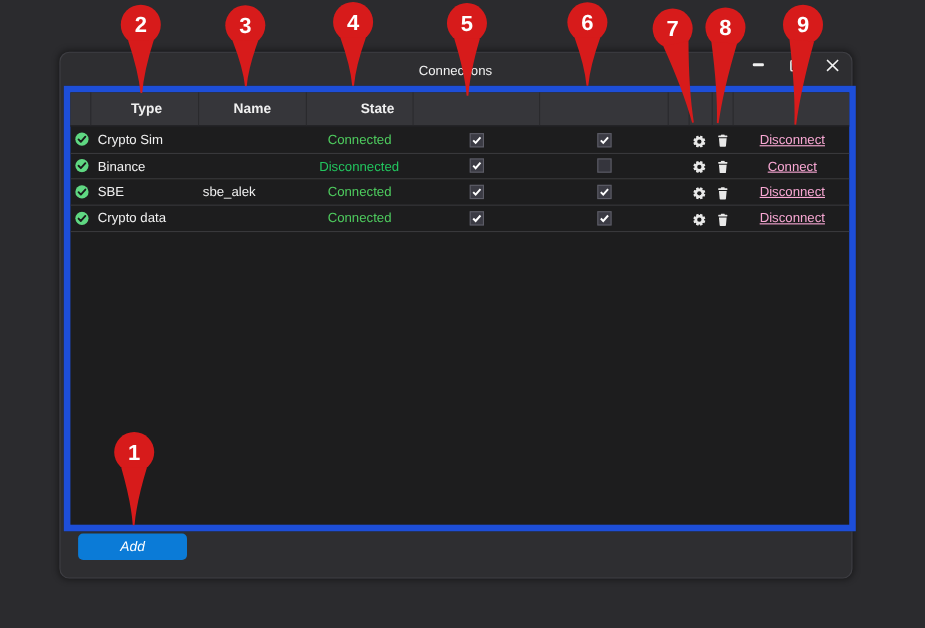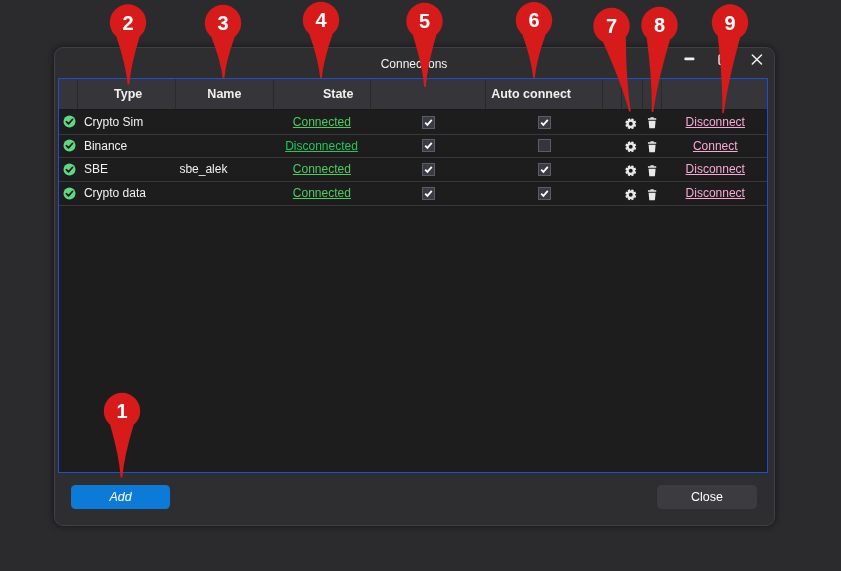--- a/index.html
+++ b/index.html
@@ -1,26 +1,26 @@
 <!DOCTYPE html>
 <html><head>
 <meta charset="utf-8">
 <style>
   html,body{margin:0;padding:0;}
   body{width:841px;height:571px;background:#2b2b2e;font-family:"Liberation Sans",sans-serif;overflow:hidden;position:relative;}
   .dialog{position:absolute;left:53.5px;top:47px;width:719px;height:477px;background:#2e2e31;border:1px solid #3f3f44;border-radius:9px;box-shadow:0 0 6px 1px rgba(0,0,0,0.42);}
-  .table{position:absolute;left:3.7px;top:29.7px;width:708px;height:393px;background:#1d1d1e;border:1px solid #1d4ed8;}
+  .table{position:absolute;left:3.7px;top:29.7px;width:708px;height:393px;background:#1d1d1e;border:6px solid #1d4ed8;}
   .thead{position:absolute;left:0;top:0;width:708px;height:30.7px;background:#36363a;border-bottom:1.5px solid #19191b;}
   .hsep{position:absolute;top:0;width:1px;height:30.7px;background:#2a2a2d;}
   .hlabel{position:absolute;top:0;height:30.7px;line-height:30.7px;font-size:12.5px;font-weight:bold;color:#f0f0f0;transform:translateX(-50%);white-space:nowrap;}
   .row{position:absolute;left:0;width:708px;height:22.7px;border-bottom:1px solid #38383b;}
   .cell{position:absolute;top:0;height:22.7px;line-height:22.7px;font-size:12px;color:#f1f1f1;white-space:nowrap;}
   .green{color:#4ecb5e;}
   .red{color:#22c55e;}
-  .ctr{transform:translateX(-50%);text-decoration:underline;}
+  .ctr{transform:translateX(-50%);}
   .cb{position:absolute;width:11px;height:11px;background:#3b3b44;border:1px solid #5c5c66;top:4.7px;}
   .cb.un{background:#35353d;}
   .link{position:absolute;top:0;height:22.7px;line-height:22.7px;font-size:12px;color:#f9a8d4;text-decoration:underline;transform:translateX(-50%);white-space:nowrap;}
   .btn{position:absolute;top:436.5px;height:24px;border-radius:4.5px;color:#fff;font-size:12.5px;text-align:center;line-height:24px;}
   .add{left:16.5px;width:99px;background:#0b7bd7;font-style:italic;}
   .close{left:602.5px;width:100px;background:#3b3b40;}
   .icon{position:absolute;}
   svg{display:block;}
   .markers{position:absolute;left:0;top:0;pointer-events:none;}
 </style>
@@ -41,21 +41,20 @@
       <div class="hsep" style="left:213.5px"></div>
       <div class="hsep" style="left:311px"></div>
       <div class="hsep" style="left:425.5px"></div>
       <div class="hsep" style="left:542.5px"></div>
       <div class="hsep" style="left:562px"></div>
       <div class="hsep" style="left:582.5px"></div>
       <div class="hsep" style="left:601.5px"></div>
       <div class="hlabel" style="left:69px">Type</div>
       <div class="hlabel" style="left:165.2px">Name</div>
       <div class="hlabel" style="left:279px">State</div>
-      <div class="hlabel" style="left:471.9px">Auto connect</div>
     </div>
 
     <div class="row" style="top:32.2px">
       <svg class="icon" style="left:3.5px;top:4.4px;" width="13" height="13" viewBox="0 0 13 13">
           <circle cx="6.5" cy="6.5" r="6" fill="#5fd882"></circle>
           <path d="M3.4 6.7 L5.5 8.9 L9.6 4.3" stroke="#1a1a1c" stroke-width="1.7" fill="none" stroke-linecap="round" stroke-linejoin="round"></path>
         </svg>
       <div class="cell" style="left:24.7px">Crypto Sim</div>
       <div class="cell green ctr" style="left:262.7px">Connected</div>
       <div class="cb" style="left:362.5px">
@@ -155,21 +154,20 @@
         </svg>
       <svg class="icon trash" style="left:588px;top:6.3px" width="10.2" height="12" viewBox="0 0 11 13">
           <rect x="3.6" y="0.2" width="3.8" height="1.8" rx="0.6" fill="#e8e8e8"></rect>
           <rect x="1" y="1.3" width="9" height="1.7" rx="0.4" fill="#e8e8e8"></rect>
           <path d="M1.7 4 L9.3 4 L8.6 11.6 Q8.55 12.3 7.8 12.3 L3.2 12.3 Q2.45 12.3 2.4 11.6 Z" fill="#e8e8e8"></path>
         </svg>
       <div class="link" style="left:656.1px">Disconnect</div>
     </div>
   </div>
   <div class="btn add">Add</div>
-  <div class="btn close">Close</div>
 </div>
 <svg class="markers" width="841" height="571" viewBox="0 0 841 571">
 <g fill="#d71b1b">
       <circle cx="122.0" cy="411.0" r="18.2"></circle>
       <path d="M110.2,424.9 Q119.3,456.5 120.7,477.5 L122.3,477.5 Q124.0,456.5 133.6,425.0 Z"></path>
       <text x="122.0" y="418.0" font-size="20" font-weight="bold" fill="#fff" text-anchor="middle" font-family="Liberation Sans,sans-serif">1</text>
     </g>
 <g fill="#d71b1b">
       <circle cx="128.0" cy="22.5" r="18.2"></circle>
       <path d="M116.4,36.5 Q126.0,65.3 127.7,84.5 L129.3,84.5 Q130.7,65.3 139.8,36.3 Z"></path>

